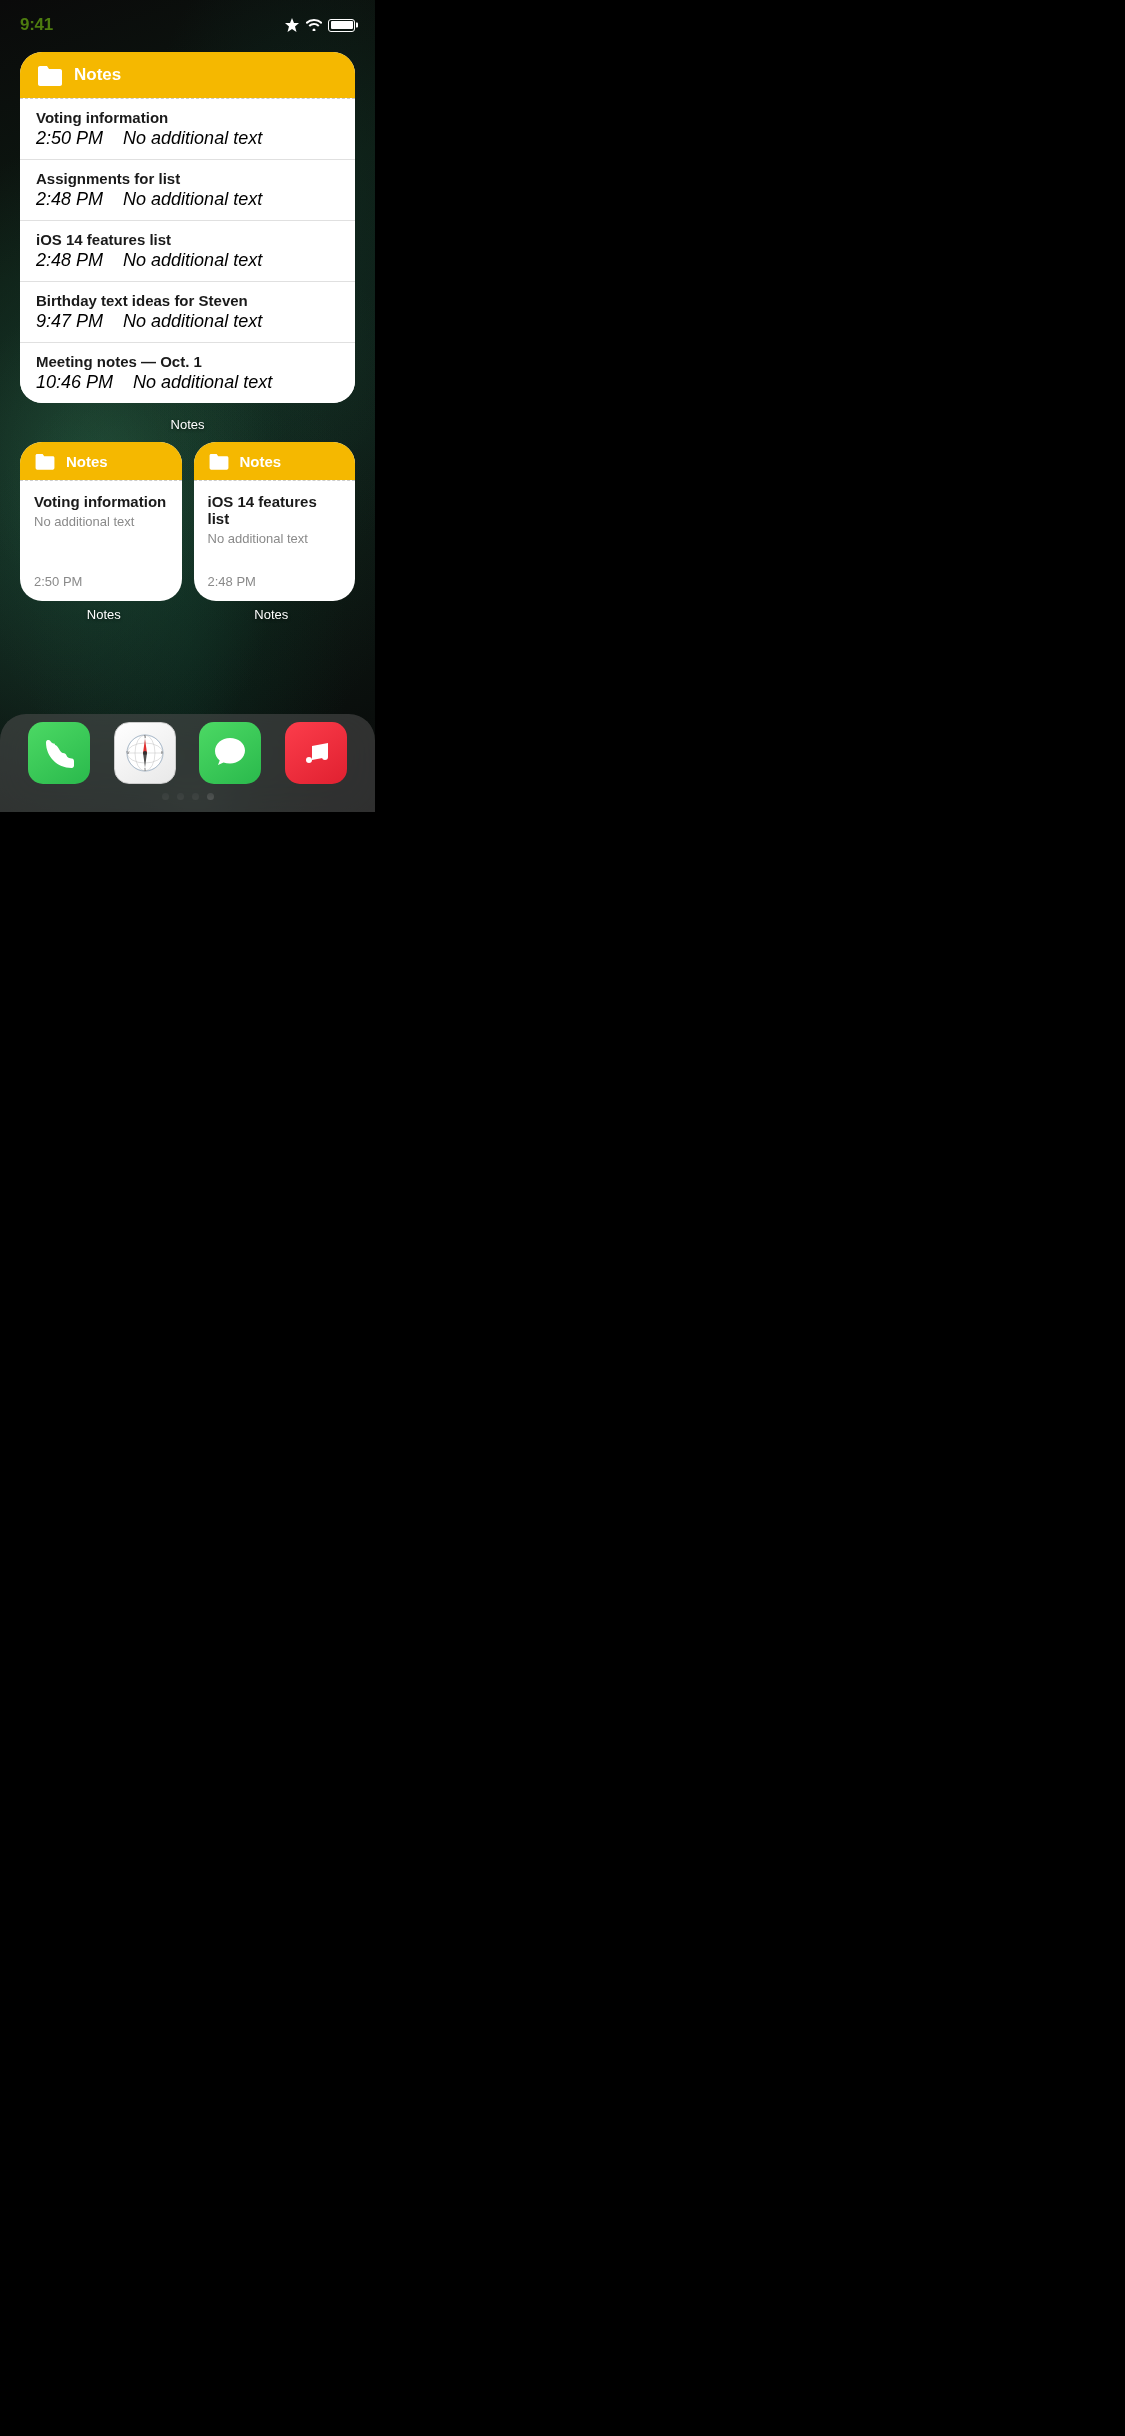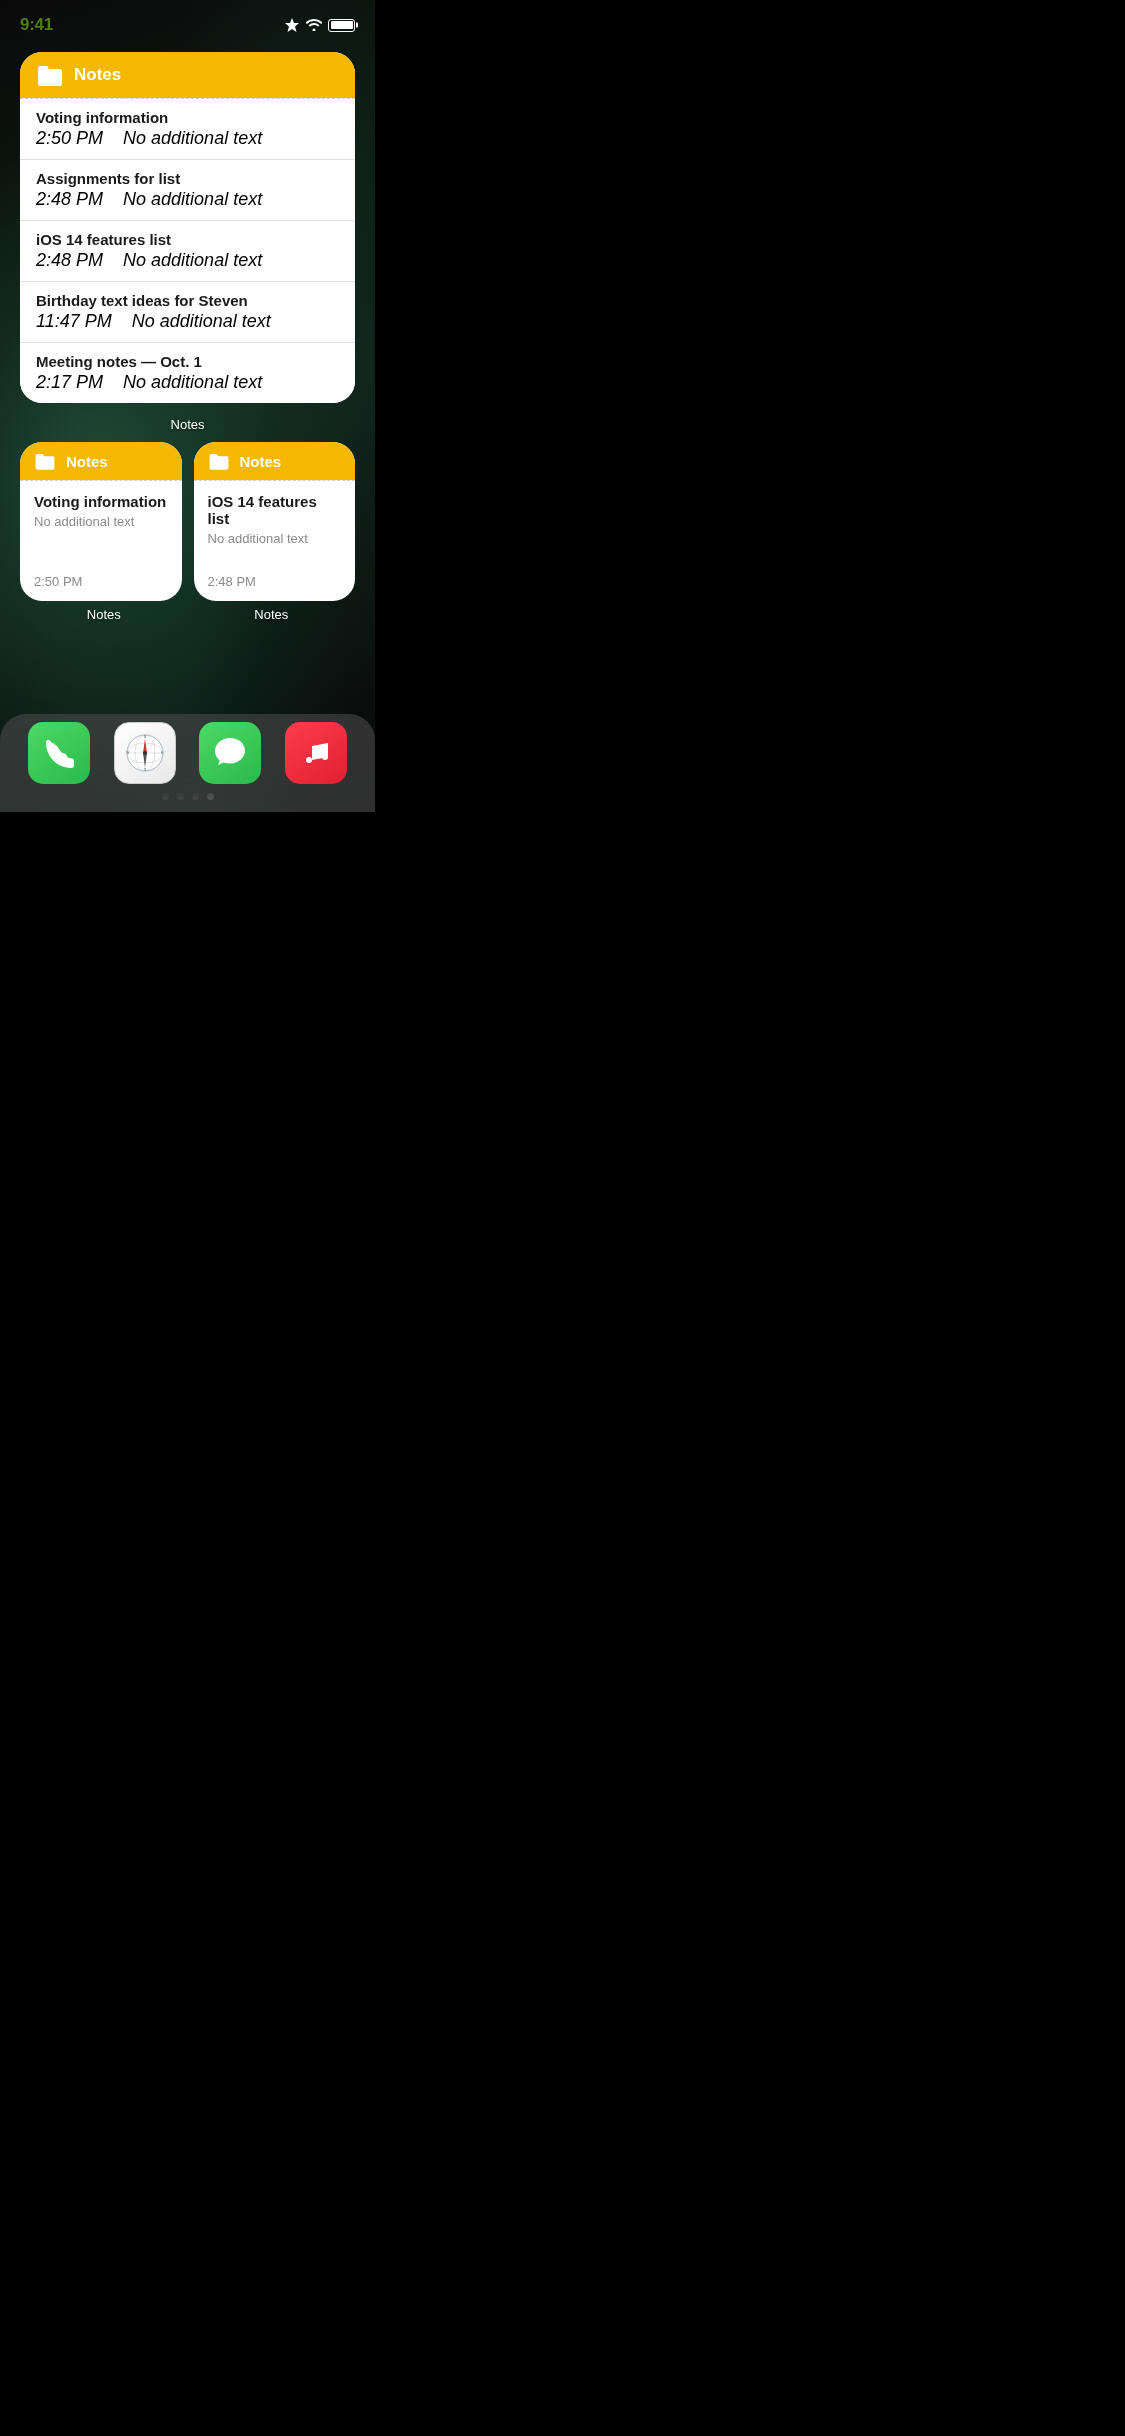--- a/index.html
+++ b/index.html
@@ -365,29 +365,29 @@
           <div class="note-title">iOS 14 features list</div>
           <div class="note-meta">
             <span>2:48 PM</span>
             &nbsp;&nbsp;
             <span>No additional text</span>
           </div>
         </div>
         <div class="note-item">
           <div class="note-title">Birthday text ideas for Steven</div>
           <div class="note-meta">
-            <span>11:47 PM</span>
+            <span>9:47 PM</span>
             &nbsp;&nbsp;
             <span>No additional text</span>
           </div>
         </div>
         <div class="note-item">
           <div class="note-title">Meeting notes — Oct. 1</div>
           <div class="note-meta">
-            <span>2:17 PM</span>
+            <span>10:46 PM</span>
             &nbsp;&nbsp;
             <span>No additional text</span>
           </div>
         </div>
       </div>
     </div>
 
     <div class="widget-label">Notes</div>
 
     <div class="widgets-row">

